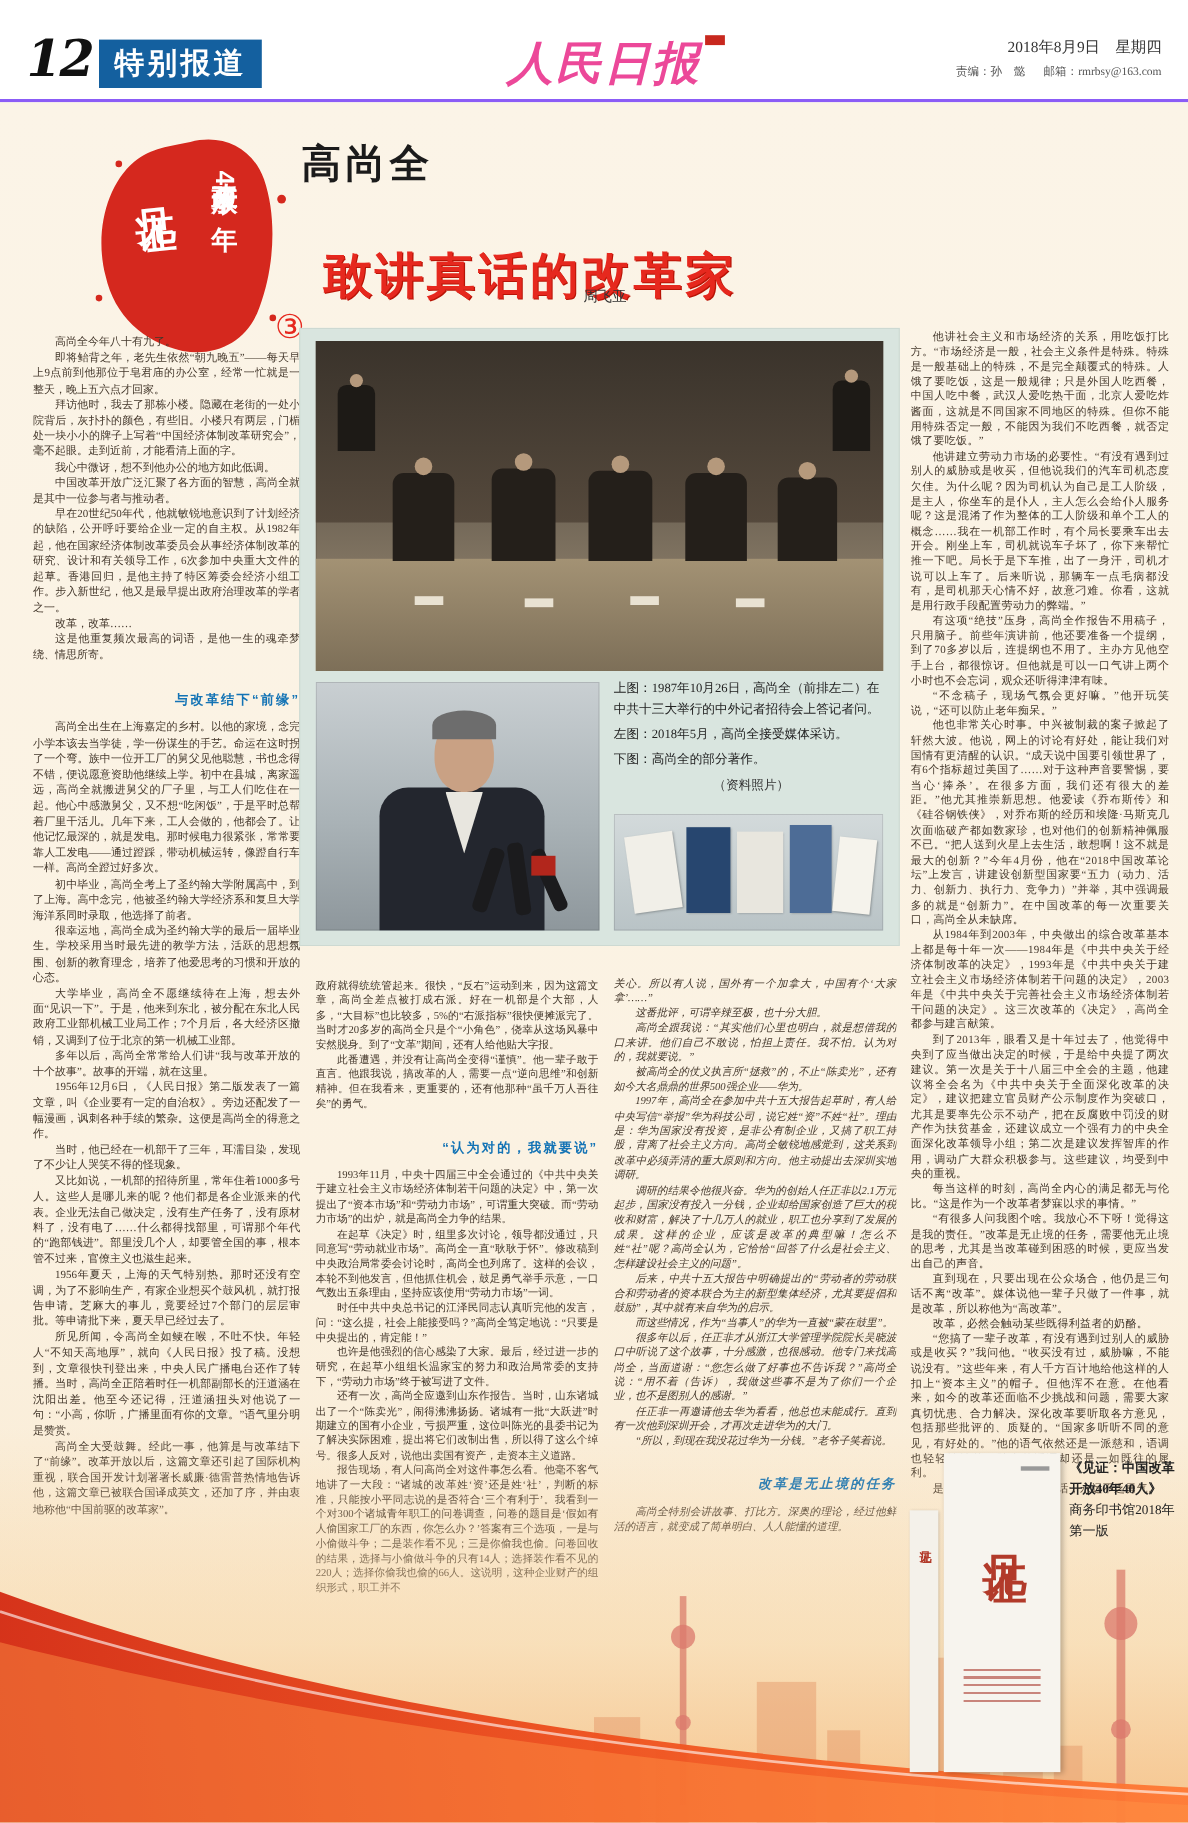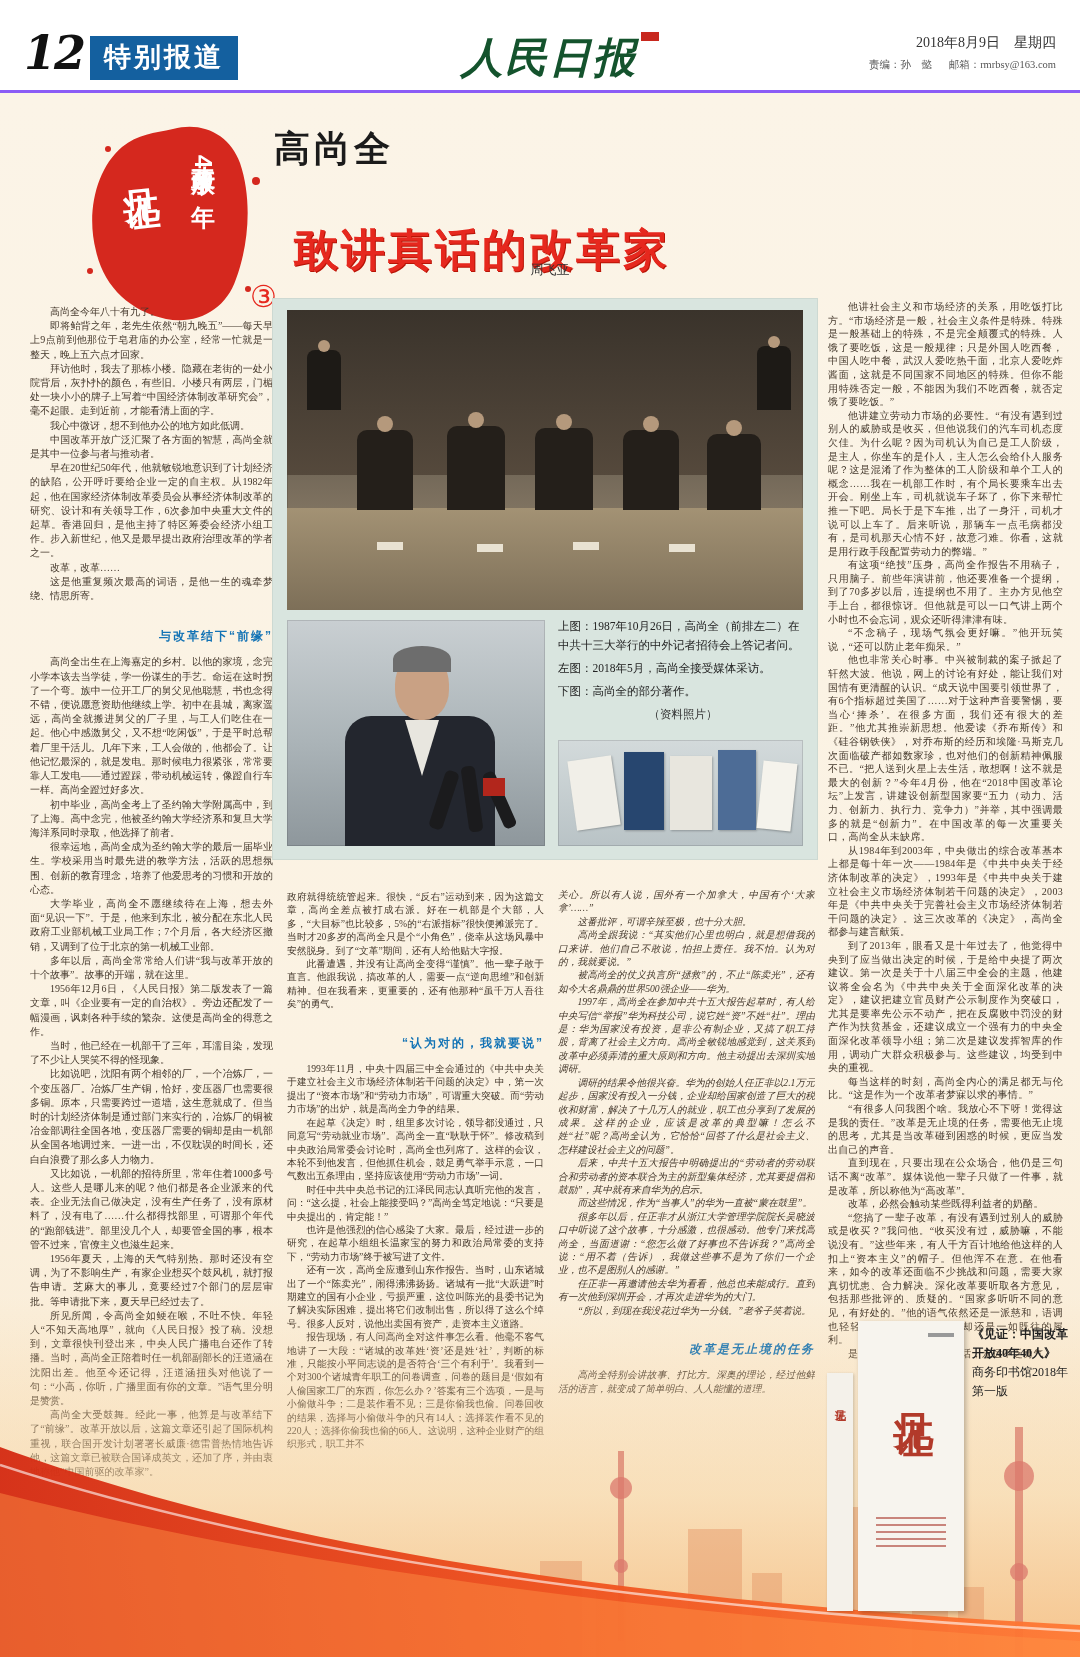--- a/index.html
+++ b/index.html
@@ -6,21 +6,21 @@
   .page{position:relative;width:1080px;height:1657px;margin:0 auto;background:#fff;overflow:hidden;
         font-family:"Liberation Serif", serif;color:#3a352e;}
   
   .hdr{position:absolute;left:0;top:0;width:1080px;height:90px;background:#fff;border-bottom:3px solid #8b5cf6;}
   .hdr:after{content:"";position:absolute;left:0;bottom:-6px;width:100%;height:1px;background:#9fd0ec;}
   .pageno{position:absolute;left:24px;top:26px;font-size:46px;font-weight:bold;font-style:italic;color:#111;
           font-family:"DejaVu Serif", serif;letter-spacing:-2px;}
   .section-box{position:absolute;left:90px;top:36px;background:#14609f;color:#fff;font-family:"Liberation Sans",sans-serif;
           font-weight:bold;font-size:27px;padding:3px 14px 5px;letter-spacing:3px;}
   .masthead{position:absolute;left:430px;top:30px;width:260px;text-align:center;}
-  .mast-title{font-size:42px;color:#14532d;font-weight:bold;font-family:Liberation Sans, sans-serif;font-style:italic;letter-spacing:2px;}
+  .mast-title{font-size:42px;color:#ec4899;font-weight:bold;font-family:Liberation Sans, sans-serif;font-style:italic;letter-spacing:2px;}
   .edition-box{display:inline-block;vertical-align:top;margin-left:4px;margin-top:2px;background:#c8281e;color:#fff;
           font-family:"Liberation Sans",sans-serif;font-size:11px;line-height:12px;writing-mode:vertical-rl;
           padding:3px 3px;letter-spacing:1px;}
   .date-block{position:absolute;right:24px;top:34px;text-align:right;font-size:14px;color:#333;}
   .credit-line{margin-top:6px;font-size:10.5px;color:#555;}
   .credit-line span{margin-left:14px;}
   
   .art{position:absolute;left:0;top:93px;width:1080px;height:1564px;
        background:linear-gradient(180deg,#fbf4e7 0%,#fbf2e2 62%,#faeeda 78%,#f9e7cd 100%);}
   
@@ -148,21 +148,20 @@
         </div>
       <div class="subhead">与改革结下“前缘”</div>
       <div>
           <p>高尚全出生在上海嘉定的乡村。以他的家境，念完小学本该去当学徒，学一份谋生的手艺。命运在这时拐了一个弯。族中一位开工厂的舅父见他聪慧，书也念得不错，便说愿意资助他继续上学。初中在县城，离家遥远，高尚全就搬进舅父的厂子里，与工人们吃住在一起。他心中感激舅父，又不想“吃闲饭”，于是平时总帮着厂里干活儿。几年下来，工人会做的，他都会了。让他记忆最深的，就是发电。那时候电力很紧张，常常要靠人工发电——通过蹬踩，带动机械运转，像蹬自行车一样。高尚全蹬过好多次。</p>
           <p>初中毕业，高尚全考上了圣约翰大学附属高中，到了上海。高中念完，他被圣约翰大学经济系和复旦大学海洋系同时录取，他选择了前者。</p>
           <p>很幸运地，高尚全成为圣约翰大学的最后一届毕业生。学校采用当时最先进的教学方法，活跃的思想氛围、创新的教育理念，培养了他爱思考的习惯和开放的心态。</p>
           <p>大学毕业，高尚全不愿继续待在上海，想去外面“见识一下”。于是，他来到东北，被分配在东北人民政府工业部机械工业局工作；7个月后，各大经济区撤销，又调到了位于北京的第一机械工业部。</p>
           <p>多年以后，高尚全常常给人们讲“我与改革开放的十个故事”。故事的开端，就在这里。</p>
           <p>1956年12月6日，《人民日报》第二版发表了一篇文章，叫《企业要有一定的自治权》。旁边还配发了一幅漫画，讽刺各种手续的繁杂。这便是高尚全的得意之作。</p>
           <p>当时，他已经在一机部干了三年，耳濡目染，发现了不少让人哭笑不得的怪现象。</p>
-          <p>比如说吧，沈阳有两个相邻的厂，一个冶炼厂，一个变压器厂。冶炼厂生产铜，恰好，变压器厂也需要很多铜。原本，只需要跨过一道墙，这生意就成了。但当时的计划经济体制是通过部门来实行的，冶炼厂的铜被冶金部调往全国各地，变压器厂需要的铜却是由一机部从全国各地调过来。一进一出，不仅耽误的时间长，还白白浪费了那么多人力物力。</p>
           <p>又比如说，一机部的招待所里，常年住着1000多号人。这些人是哪儿来的呢？他们都是各企业派来的代表。企业无法自己做决定，没有生产任务了，没有原材料了，没有电了……什么都得找部里，可谓那个年代的“跑部钱进”。部里没几个人，却要管全国的事，根本管不过来，官僚主义也滋生起来。</p>
           <p>1956年夏天，上海的天气特别热。那时还没有空调，为了不影响生产，有家企业想买个鼓风机，就打报告申请。芝麻大的事儿，竟要经过7个部门的层层审批。等申请批下来，夏天早已经过去了。</p>
           <p>所见所闻，令高尚全如鲠在喉，不吐不快。年轻人“不知天高地厚”，就向《人民日报》投了稿。没想到，文章很快刊登出来，中央人民广播电台还作了转播。当时，高尚全正陪着时任一机部副部长的汪道涵在沈阳出差。他至今还记得，汪道涵扭头对他说了一句：“小高，你听，广播里面有你的文章。”语气里分明是赞赏。</p>
           <p>高尚全大受鼓舞。经此一事，他算是与改革结下了“前缘”。改革开放以后，这篇文章还引起了国际机构重视，联合国开发计划署署长威廉·德雷普热情地告诉他，这篇文章已被联合国译成英文，还加了序，并由衷地称他“中国前驱的改革家”。</p>
         </div>
     </div>
 
     <div class="panel">
       <div class="photo" id="photo1">
         <div class="curtain"></div>

